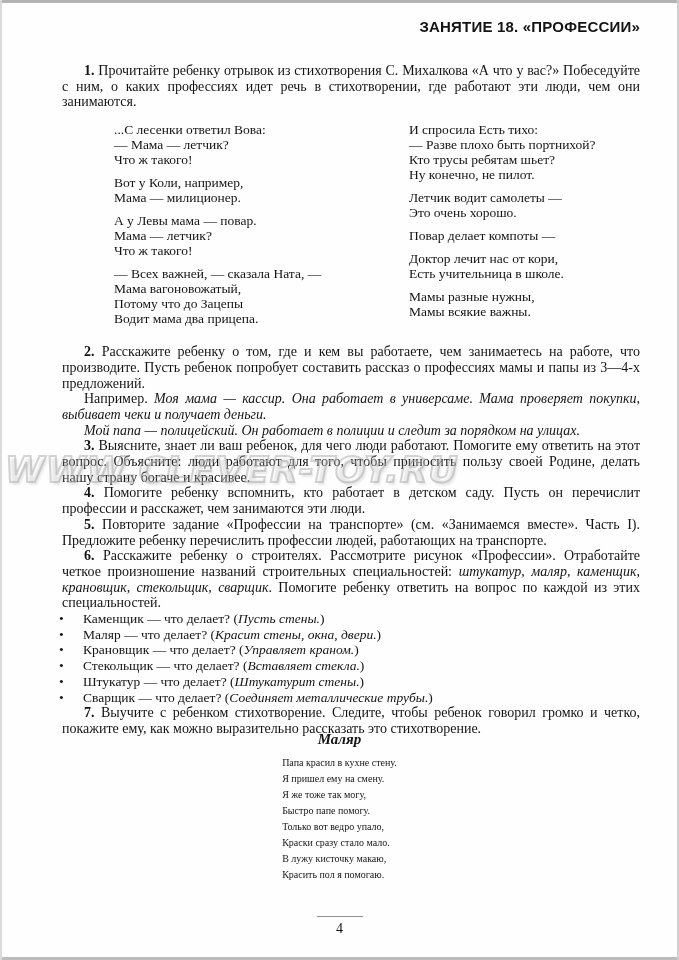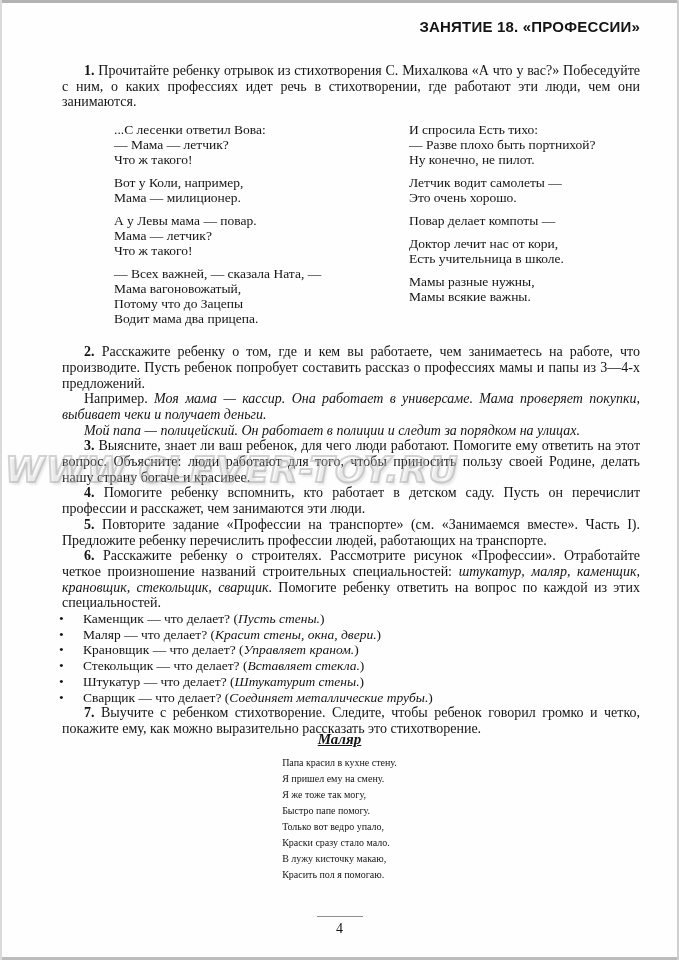--- a/index.html
+++ b/index.html
@@ -39,21 +39,21 @@
   .poem-line{white-space:nowrap;}
 
   .tasks{margin-top:10px;}
   .bullets{margin:0;}
   .bullet-item{
     position:relative;padding-left:21px;font-size:13.5px;line-height:15.7px;
     text-align:left;
   }
   .bullet-dot{position:absolute;left:-3px;top:0;}
 
-  .poem2{position:absolute;top:731px;left:0;width:100%;text-align:center;z-index:2;text-decoration:underline;}
+  .poem2{position:absolute;top:731px;left:0;width:100%;text-align:center;z-index:2;}
   .poem2-title{
     font-weight:bold;font-style:italic;font-size:15px;line-height:17px;
     margin:0 0 7px 0;
   }
   .poem2-lines{display:inline-block;text-align:left;font-size:10px;line-height:16px;}
 
   .footer{position:absolute;top:916px;left:0;width:100%;text-align:center;z-index:2;}
   .footer-rule{width:46px;height:1px;background:#8f8f8f;margin:0 auto 4px auto;}
   .page-number{font-size:14px;line-height:16px;}
 
@@ -104,20 +104,21 @@
             <div class="poem-line">— Всех важней, — сказала Ната, —</div>
             <div class="poem-line">Мама вагоновожатый,</div>
             <div class="poem-line">Потому что до Зацепы</div>
             <div class="poem-line">Водит мама два прицепа.</div>
           </div>
         </div>
       <div class="poem-col poem-col-right">
           <div class="stanza">
             <div class="poem-line">И спросила Есть тихо:</div>
             <div class="poem-line">— Разве плохо быть портнихой?</div>
+            <div class="poem-line">Кто трусы ребятам шьет?</div>
             <div class="poem-line">Ну конечно, не пилот.</div>
           </div>
           <div class="stanza">
             <div class="poem-line">Летчик водит самолеты —</div>
             <div class="poem-line">Это очень хорошо.</div>
           </div>
           <div class="stanza">
             <div class="poem-line">Повар делает компоты —</div>
           </div>
           <div class="stanza">

